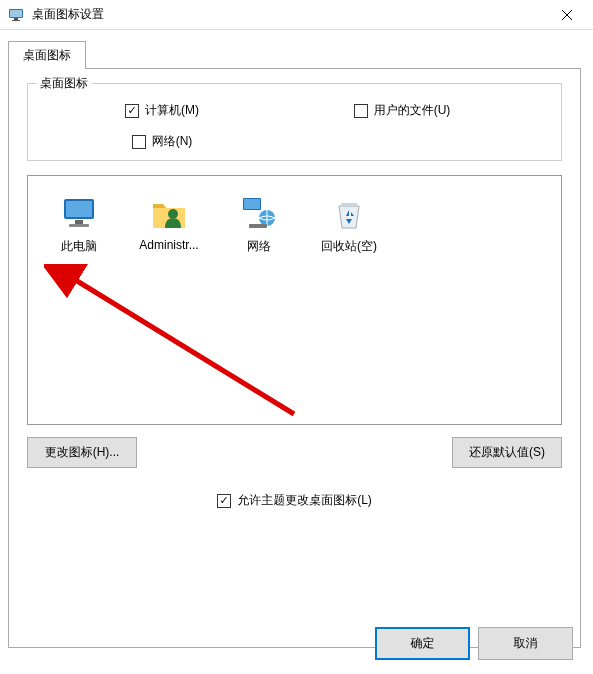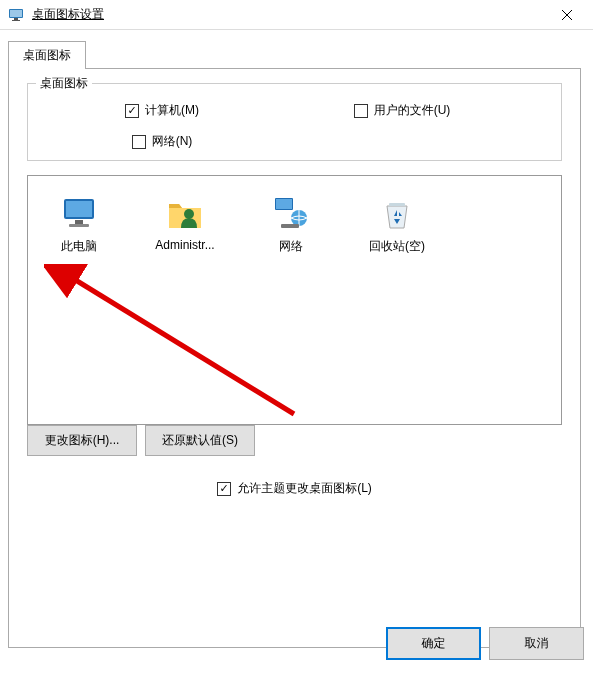--- a/index.html
+++ b/index.html
@@ -20,21 +20,20 @@
       height: 674px;
       background: #fff;
       position: relative;
     }
     .titlebar {
       height: 30px;
       display: flex;
       align-items: center;
       padding: 0 4px 0 8px;
       border-bottom: 1px solid #ddd;
-      text-decoration: underline;
     }
     .titlebar-icon {
       width: 16px;
       height: 16px;
       margin-right: 8px;
     }
     .titlebar-title {
       flex: 1;
       font-size: 12px;
     }
@@ -111,21 +110,21 @@
     .chk.checked::after {
       content: "✓";
       color: #000;
     }
     .icon-list-box {
       border: 1px solid #999;
       height: 250px;
       background: #fff;
       padding: 18px 10px;
       display: flex;
-      gap: 24px;
+      gap: 8px;
       align-items: flex-start;
     }
     .icon-item {
       width: 82px;
       display: flex;
       flex-direction: column;
       align-items: center;
       cursor: pointer;
     }
     .icon-graphic {
@@ -139,39 +138,39 @@
     .icon-label {
       font-size: 12px;
       text-align: center;
       width: 100%;
       white-space: nowrap;
       overflow: hidden;
       text-overflow: ellipsis;
     }
     .btn-row {
       display: flex;
-      justify-content: flex-start;
+      justify-content: space-between;
       gap: 8px;
-      margin-top: 0;
+      margin-top: 12px;
     }
     .btn {
       border: 1px solid #aaa;
       background: #e1e1e1;
       padding: 6px 16px;
       font-size: 12px;
       font-family: inherit;
       cursor: pointer;
       min-width: 110px;
     }
     .allow-check {
       margin-top: 24px;
     }
     .footer-buttons {
       position: absolute;
-      right: 9px;
+      right: 20px;
       bottom: 14px;
       display: flex;
       gap: 8px;
     }
     .footer-buttons .btn {
       min-width: 95px;
     }
     .btn.primary {
       border: 2px solid #0078d7;
     }

